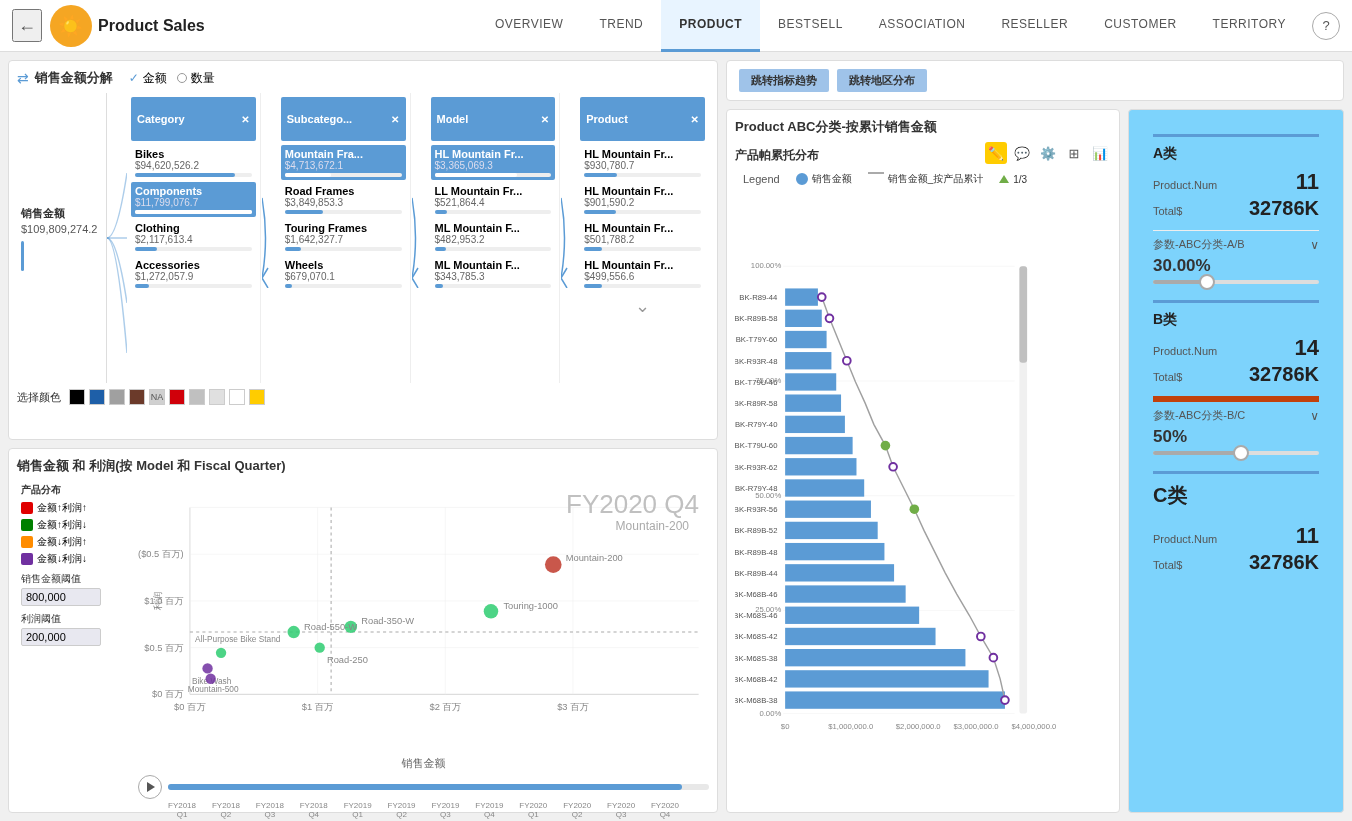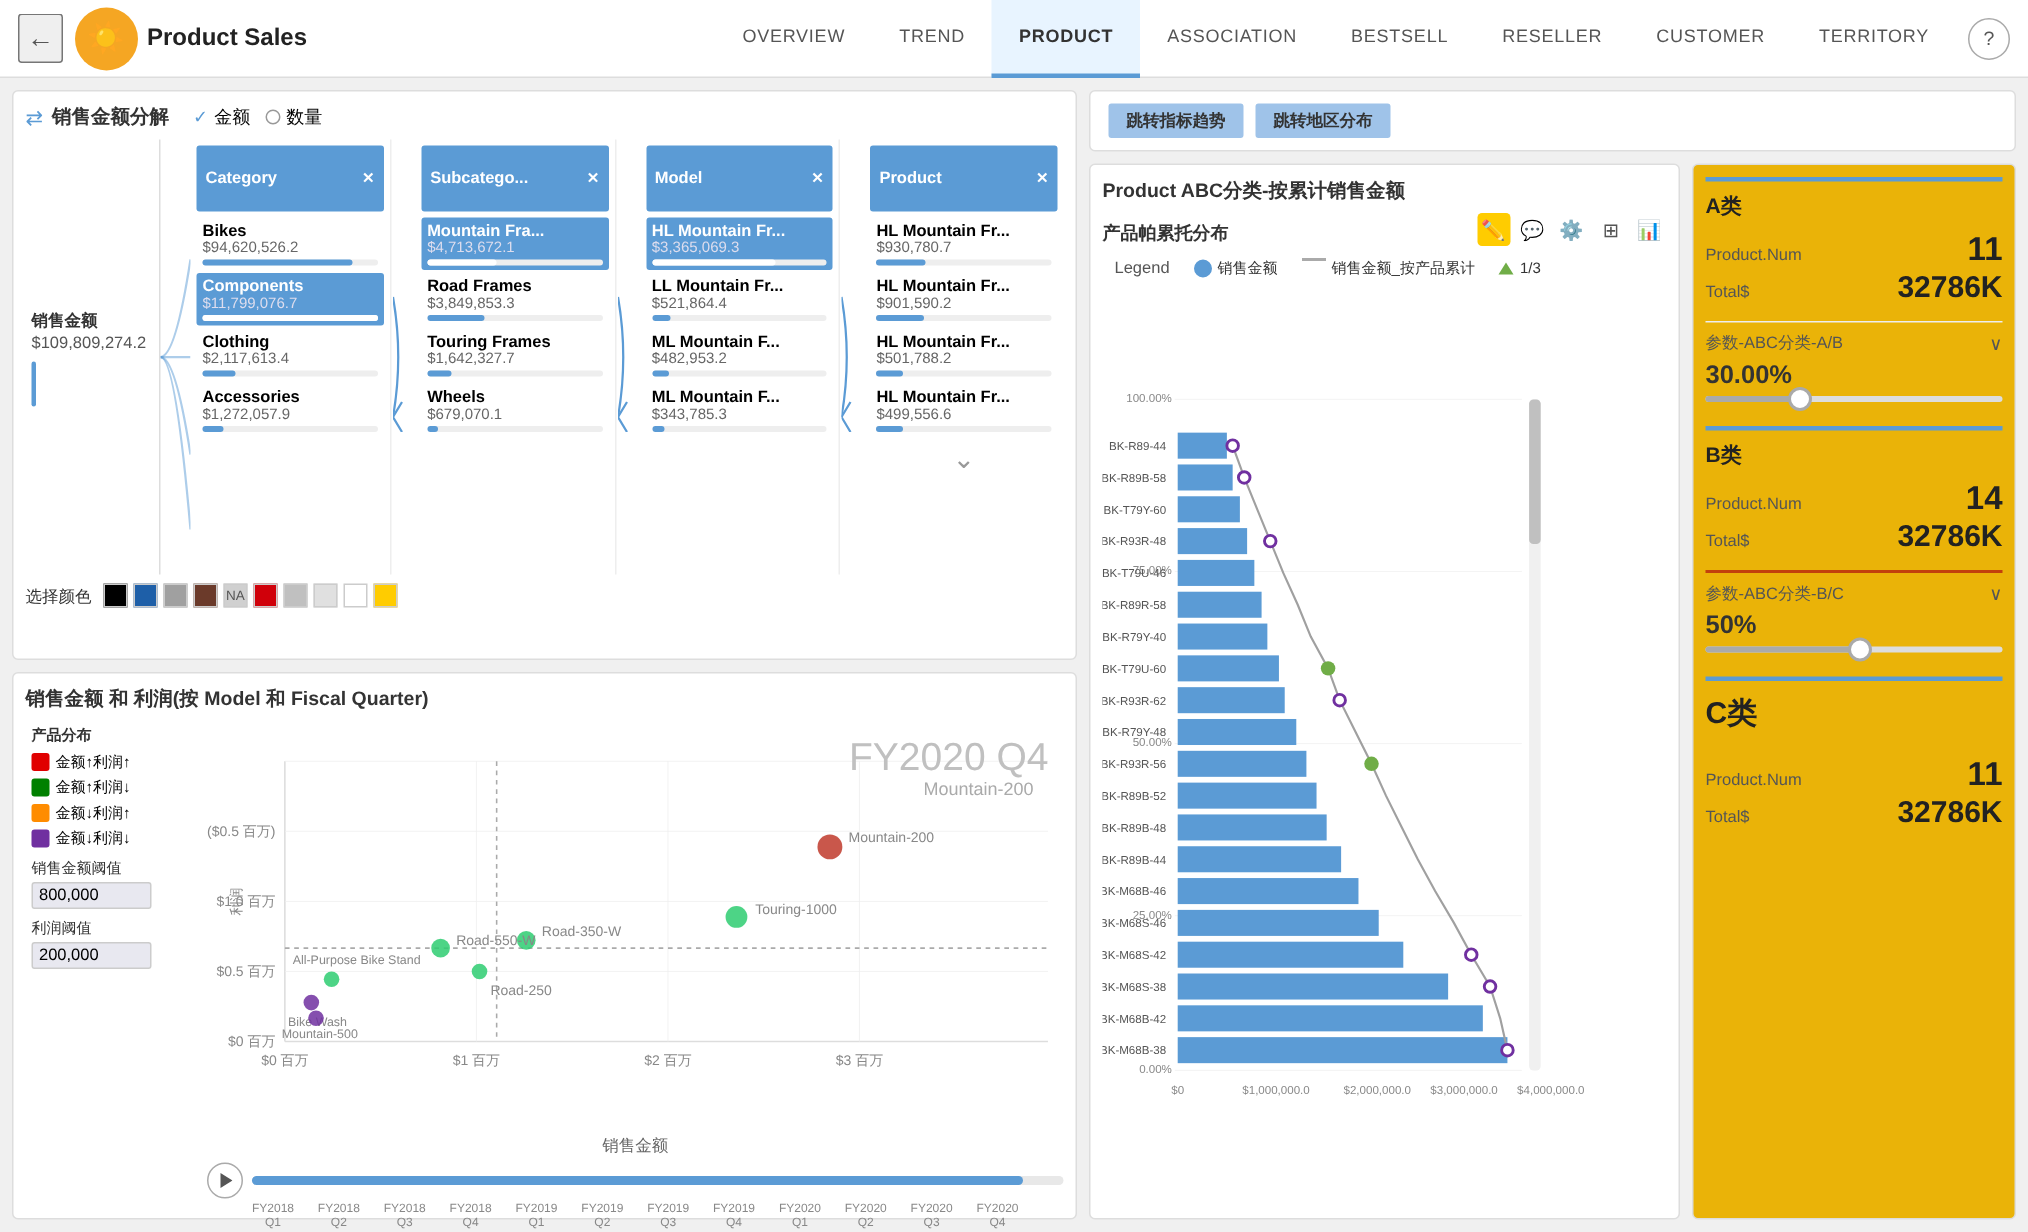--- a/index.html
+++ b/index.html
@@ -94,22 +94,22 @@
   <div class="logo-area">
     <div class="logo-circle">
       <span class="logo-sun">☀️</span>
     </div>
     <span class="app-title">Product Sales</span>
   </div>
   <div class="nav-items">
     <div class="nav-item">OVERVIEW</div>
     <div class="nav-item">TREND</div>
     <div class="nav-item active">PRODUCT</div>
+    <div class="nav-item">BESTSELL</div>
     <div class="nav-item">ASSOCIATION</div>
-    <div class="nav-item">BESTSELL</div>
     <div class="nav-item">RESELLER</div>
     <div class="nav-item">CUSTOMER</div>
     <div class="nav-item">TERRITORY</div>
     <div class="help-btn">?</div>
   </div>
 </div>
 
 <div class="main">
 
   <div class="left-panel">
@@ -575,21 +575,21 @@
             <text x="190" y="490" text-anchor="middle" font-size="8" fill="#888">$2,000,000.0</text>
             <text x="250" y="490" text-anchor="middle" font-size="8" fill="#888">$3,000,000.0</text>
             <text x="310" y="490" text-anchor="middle" font-size="8" fill="#888">$4,000,000.0</text>
 
             <rect x="295" y="10" width="8" height="464" fill="#f0f0f0" rx="3"></rect>
             <rect x="295" y="10" width="8" height="100" fill="#c0c0c0" rx="3"></rect>
           </svg>
         </div>
       </div>
 
-      <div class="abc-panel" style="width:216px; background:#eab308; border-radius:4px; border:1px solid #ddd; padding:8px; overflow-y:auto;">
+      <div class="abc-panel" style="width:216px; background:#7dd3fc; border-radius:4px; border:1px solid #ddd; padding:24px; overflow-y:auto;">
 
         <div style="border-top:3px solid #5b9bd5; padding:8px 0 6px 0; margin-bottom:4px;">
           <div style="font-size:14px; font-weight:700; color:#222; margin-bottom:6px;">A类</div>
           <div style="display:flex; justify-content:space-between; align-items:baseline; margin-bottom:2px;">
             <span style="font-size:11px; color:#555;">Product.Num</span>
             <span style="font-size:22px; font-weight:700; color:#222;">11</span>
           </div>
           <div style="display:flex; justify-content:space-between; align-items:baseline;">
             <span style="font-size:11px; color:#555;">Total$</span>
             <span style="font-size:20px; font-weight:700; color:#222;">32786K</span>
@@ -613,21 +613,21 @@
           <div style="display:flex; justify-content:space-between; align-items:baseline; margin-bottom:2px;">
             <span style="font-size:11px; color:#555;">Product.Num</span>
             <span style="font-size:22px; font-weight:700; color:#222;">14</span>
           </div>
           <div style="display:flex; justify-content:space-between; align-items:baseline;">
             <span style="font-size:11px; color:#555;">Total$</span>
             <span style="font-size:20px; font-weight:700; color:#222;">32786K</span>
           </div>
         </div>
 
-        <div style="border-top:2px solid #c2410c; padding:6px 0; margin-bottom:6px;">
+        <div style="border-top:6px solid #c2410c; padding:6px 0; margin-bottom:6px;">
           <div style="display:flex; justify-content:space-between; align-items:center; margin-bottom:4px;">
             <span style="font-size:11px; color:#555;">参数-ABC分类-B/C</span>
             <span style="font-size:12px; color:#555; cursor:pointer;">∨</span>
           </div>
           <div style="font-size:17px; font-weight:600; color:#333; margin-bottom:4px;">50%</div>
           <div style="width:100%; height:4px; background:#ddd; border-radius:2px; margin:4px 0; position:relative;">
             <div style="width:50%; height:4px; background:#aaa; border-radius:2px;"></div>
             <div style="width:16px; height:16px; background:white; border:2px solid #aaa; border-radius:50%; position:absolute; top:-6px; left:48%; cursor:pointer;"></div>
           </div>
         </div>

